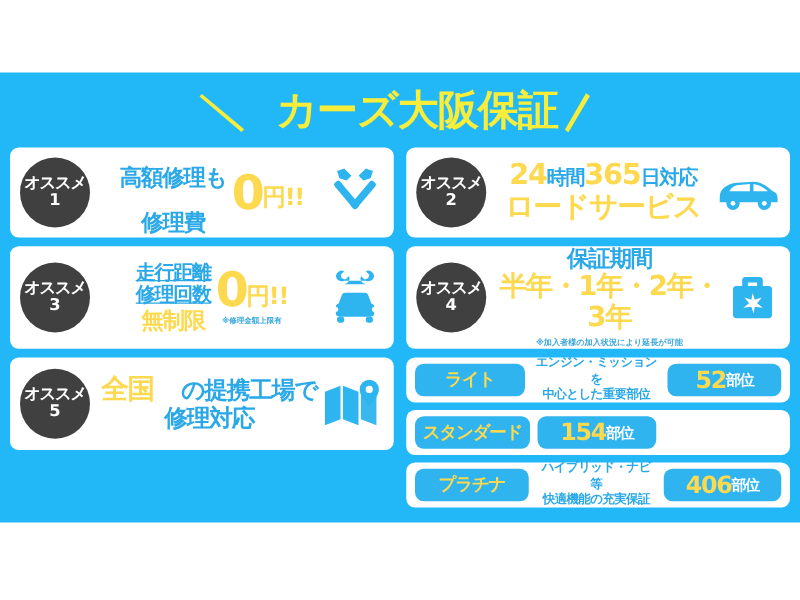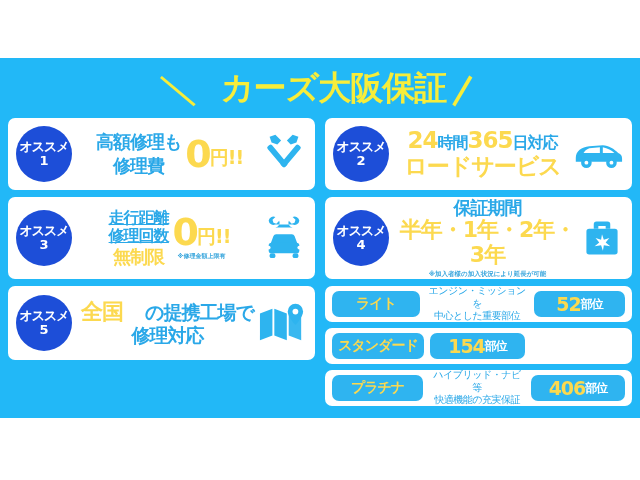--- a/index.html
+++ b/index.html
@@ -53,33 +53,33 @@
     padding:4px 8px;
   }
   .card.h1{height:72px;}
   .card.h2{height:82px;}
   .card.h3{height:74px;}
 
   
   .badge{
     flex:0 0 auto;
     width:56px;height:56px;border-radius:50%;
-    background:#1d4ed8;
+    background:#404040;
     color:#fff;
     display:flex;flex-direction:column;
     align-items:center;justify-content:center;
     margin-right:6px;
   }
   .badge .b-txt{font-size:13px;font-weight:bold;line-height:1.05;letter-spacing:-1px;}
   .badge .b-num{font-size:13px;font-weight:bold;line-height:1.1;}
 
   .cbody{flex:1 1 auto;display:flex;align-items:center;justify-content:center;min-width:0;}
   .ctext{text-align:center;line-height:1.12;}
 
-  .t-blue-m{font-size:18px;font-weight:bold;color:#2aa8e8;letter-spacing:-1px;}
+  .t-blue-m{font-size:18px;font-weight:bold;color:#2aa8e8;letter-spacing:-1px;margin-top:12px;}
   .t-zero{font-size:38px;font-weight:bold;color:#fcd94f;line-height:0.9;letter-spacing:-2px;}
   .t-yen{font-size:19px;font-weight:bold;color:#fcd94f;letter-spacing:-1px;}
   .note{font-size:6px;color:#3ba7dd;font-weight:bold;letter-spacing:0px;margin-top:2px;}
   .note2{font-size:6.5px;color:#3ba7dd;font-weight:bold;margin-top:3px;}
 
   .icon{flex:0 0 auto;display:flex;align-items:center;justify-content:center;}
 
   
   .c1-inner{display:flex;align-items:center;gap:4px;}
   .c1-words{text-align:center;}
@@ -118,21 +118,21 @@
     font-size:14px;font-weight:bold;letter-spacing:-1px;
     display:flex;align-items:center;justify-content:center;
     height:26px;
   }
   .pill.name{width:92px;}
   .pill.count{width:95px;color:#fcd94f;}
   .pill.count .num{font-size:19px;font-weight:bold;color:#fcd94f;letter-spacing:-1px;}
   .pill.count .unit{font-size:12px;font-weight:bold;color:#ffffff;letter-spacing:-1px;}
   .plan-desc{
     flex:1 1 auto;text-align:center;color:#2aa8e8;
-    font-size:10px;font-weight:normal;line-height:1.25;letter-spacing:-0.5px;
+    font-size:10px;font-weight:bold;line-height:1.25;letter-spacing:-0.5px;
   }
 </style>
 </head>
 <body>
 
 <div class="page">
 
   <div class="banner"></div>
 
   <div class="headline">

